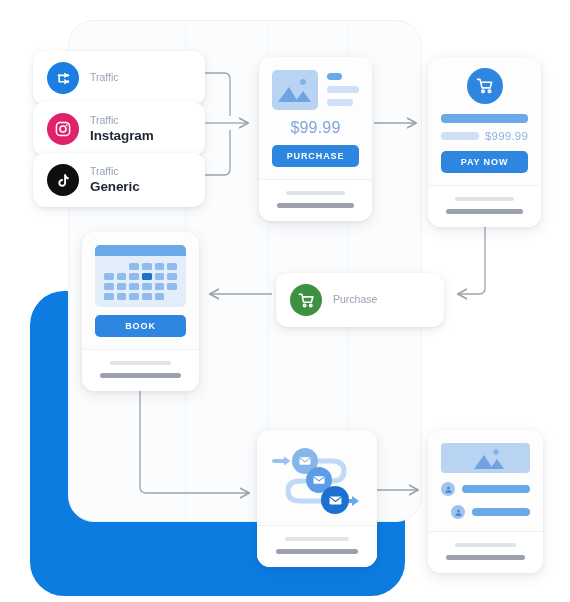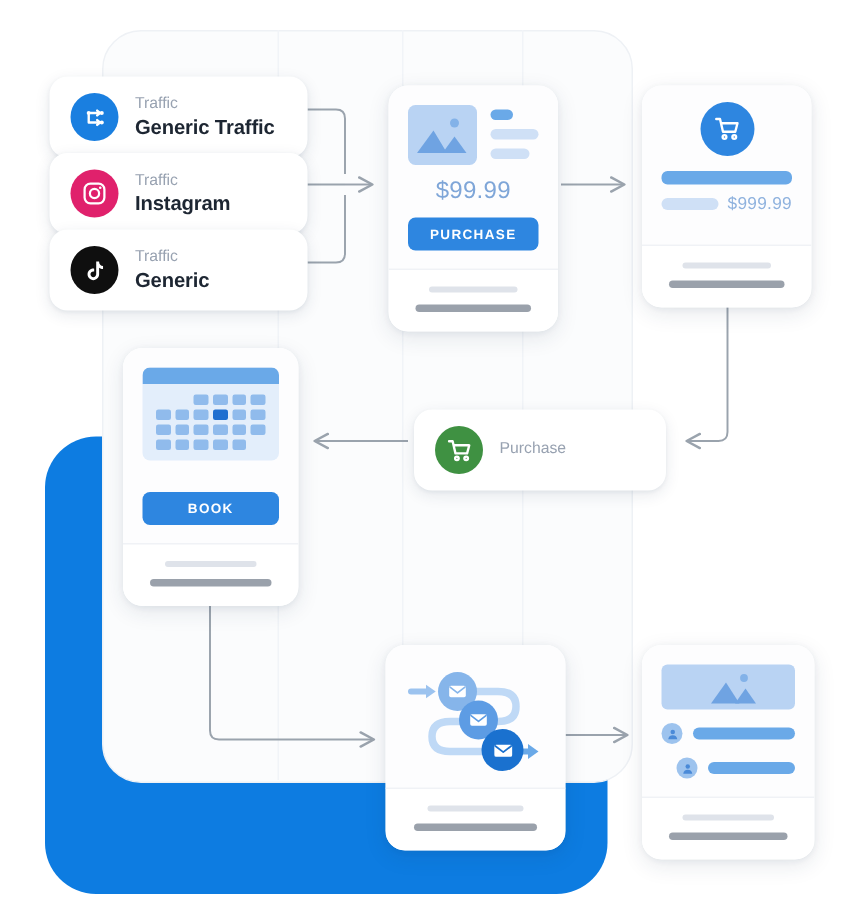--- a/index.html
+++ b/index.html
@@ -129,21 +129,20 @@
           <circle cx="17.5" cy="8" r="1.7" fill="#fff" stroke="none"></circle>
           <circle cx="17.5" cy="16" r="1.7" fill="#fff" stroke="none"></circle>
           <path d="M8.2,8 H15.8"></path>
           <path d="M6.5,9.7 V16 H15.8"></path>
           <path d="M13.6,5.9 L15.9,8 L13.6,10.1"></path>
           <path d="M13.6,13.9 L15.9,16 L13.6,18.1"></path>
         </svg>
       </div>
       <div class="texts">
         <span class="kicker">Traffic</span>
-        <span class="title">Generic Traffic</span>
       </div>
     </div>
   </div>
 
   <div class="node" style="left:33px;top:102px;width:172px;">
     <div class="pill">
       <div class="badge" style="background:#e0216c;">
         <svg width="18" height="18" viewBox="0 0 24 24" fill="none" stroke="#fff" stroke-width="2">
           <rect x="3.2" y="3.2" width="17.6" height="17.6" rx="5.2"></rect>
           <circle cx="12" cy="12" r="4.1"></circle>
@@ -212,20 +211,21 @@
               <circle cx="9.6" cy="18.4" r="1.5"></circle>
               <circle cx="17.4" cy="18.4" r="1.5"></circle>
             </svg>
           </div>
         </div>
         <div class="ln" style="width:100%;height:9px;background:#6aa9e8;"></div>
         <div class="row-price">
           <div class="ln" style="width:44%;height:8px;background:#cfe0f6;"></div>
           <span class="price2">$999.99</span>
         </div>
+        <div class="btn">PAY NOW</div>
       </div>
       <div class="card-foot">
         <div class="bar bar-lite" style="width:68%;margin:0 auto 8px;"></div>
         <div class="bar bar-dark" style="width:88%;margin:0 auto;"></div>
       </div>
     </div>
   </div>
 
   <div class="node" style="left:276px;top:273px;width:168px;">
     <div class="pill">
@@ -267,21 +267,21 @@
               <div class="cel"></div>
               <div class="cel"></div>
               <div class="cel"></div>
               <div class="cel"></div>
               <div class="cel"></div>
               <div class="cel"></div>
               <div class="cel"></div>
               <div class="cel off"></div>
             </div>
         </div>
-        <div class="btn" style="margin-top:21px;">BOOK</div>
+        <div class="btn" style="margin-top:8px;">BOOK</div>
       </div>
       <div class="card-foot">
         <div class="bar bar-lite" style="width:68%;margin:0 auto 8px;"></div>
         <div class="bar bar-dark" style="width:88%;margin:0 auto;"></div>
       </div>
     </div>
   </div>
 
   <div class="node" style="left:257px;top:430px;width:120px;">
     <div class="card">

